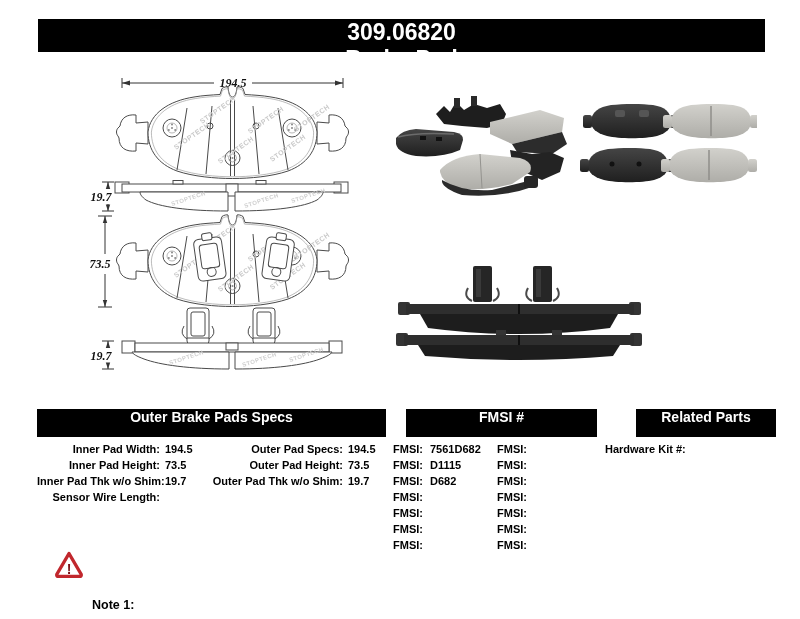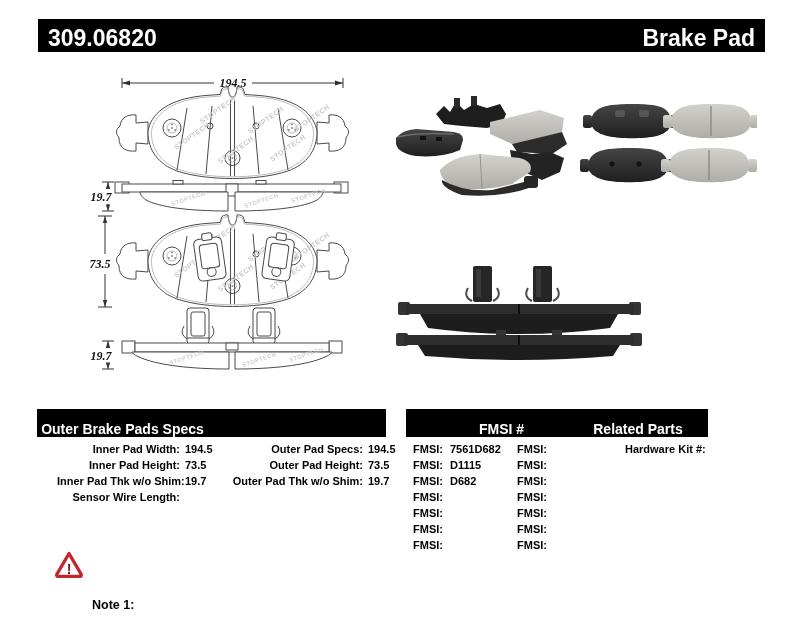--- a/index.html
+++ b/index.html
@@ -1,32 +1,32 @@
 <!DOCTYPE html>
 <html><head>
 <meta charset="utf-8">
 <style>
   html,body{margin:0;padding:0;background:#fff;}
   .page{position:relative;width:800px;height:619px;background:#ffffff;
         font-family:"Liberation Sans",sans-serif;overflow:hidden;}
 
   
   .bar{position:absolute;background:#000;color:#fff;font-weight:bold;
-       display:flex;align-items:flex-end;box-sizing:border-box;}
+       display:flex;align-items:center;box-sizing:border-box;flex-direction:column;}
   .header-bar{left:38px;top:19px;width:727px;height:33px;
               justify-content:space-between;font-size:23px;padding:0 10px;}
   .section-bar{top:409px;height:28px;font-size:14px;}
   .bar-cell{display:inline-block;text-align:center;white-space:nowrap;}
   .center-cell{width:100%;text-align:center;}
 
   
   .spec-col{position:absolute;font-size:11px;font-weight:bold;color:#000;
             line-height:16px;white-space:nowrap;}
   .spec-row{display:flex;}
-  .spec-label{display:inline-block;text-align:right;margin-left:20px;}
+  .spec-label{display:inline-block;text-align:right;}
   .inner .spec-label{width:123px;}
   .outer .spec-label{width:133px;}
   .fmsi .spec-label{width:32px;text-align:left;}
   .related .spec-label{text-align:left;}
   .spec-value{margin-left:5px;}
 
   
   .note{position:absolute;left:92px;font-size:12.5px;font-weight:bold;color:#000;margin-top:48px;}
 
   
@@ -283,21 +283,21 @@
       <path d="M22,85 L224,85 L217,96 Q170,100 123,100 Q76,100 29,96 Z" fill="#1d1d1d"></path>
     </g>
   </svg>
 
   <div class="bar section-bar" style="left:37px;width:349px">
     <span class="bar-cell" style="width:171px">Outer Brake Pads Specs</span>
   </div>
   <div class="bar section-bar" style="left:406px;width:191px">
     <span class="bar-cell center-cell">FMSI #</span>
   </div>
-  <div class="bar section-bar" style="left:568px;width:140px">
+  <div class="bar section-bar" style="left:636px;width:140px">
     <span class="bar-cell center-cell">Related Parts</span>
   </div>
 
   <div class="spec-col inner" style="left:37px;top:441px">
     <div class="spec-row">
       <span class="spec-label">Inner Pad Width:</span>
       <span class="spec-value">194.5</span>
     </div>
     <div class="spec-row">
       <span class="spec-label">Inner Pad Height:</span>

